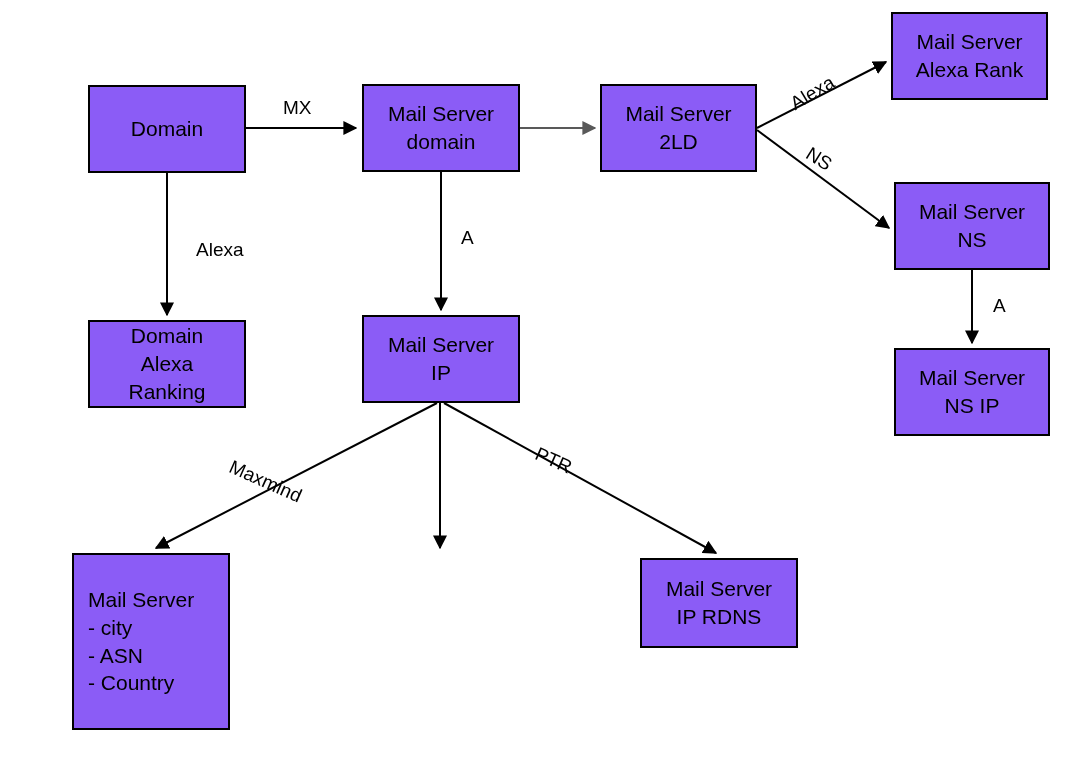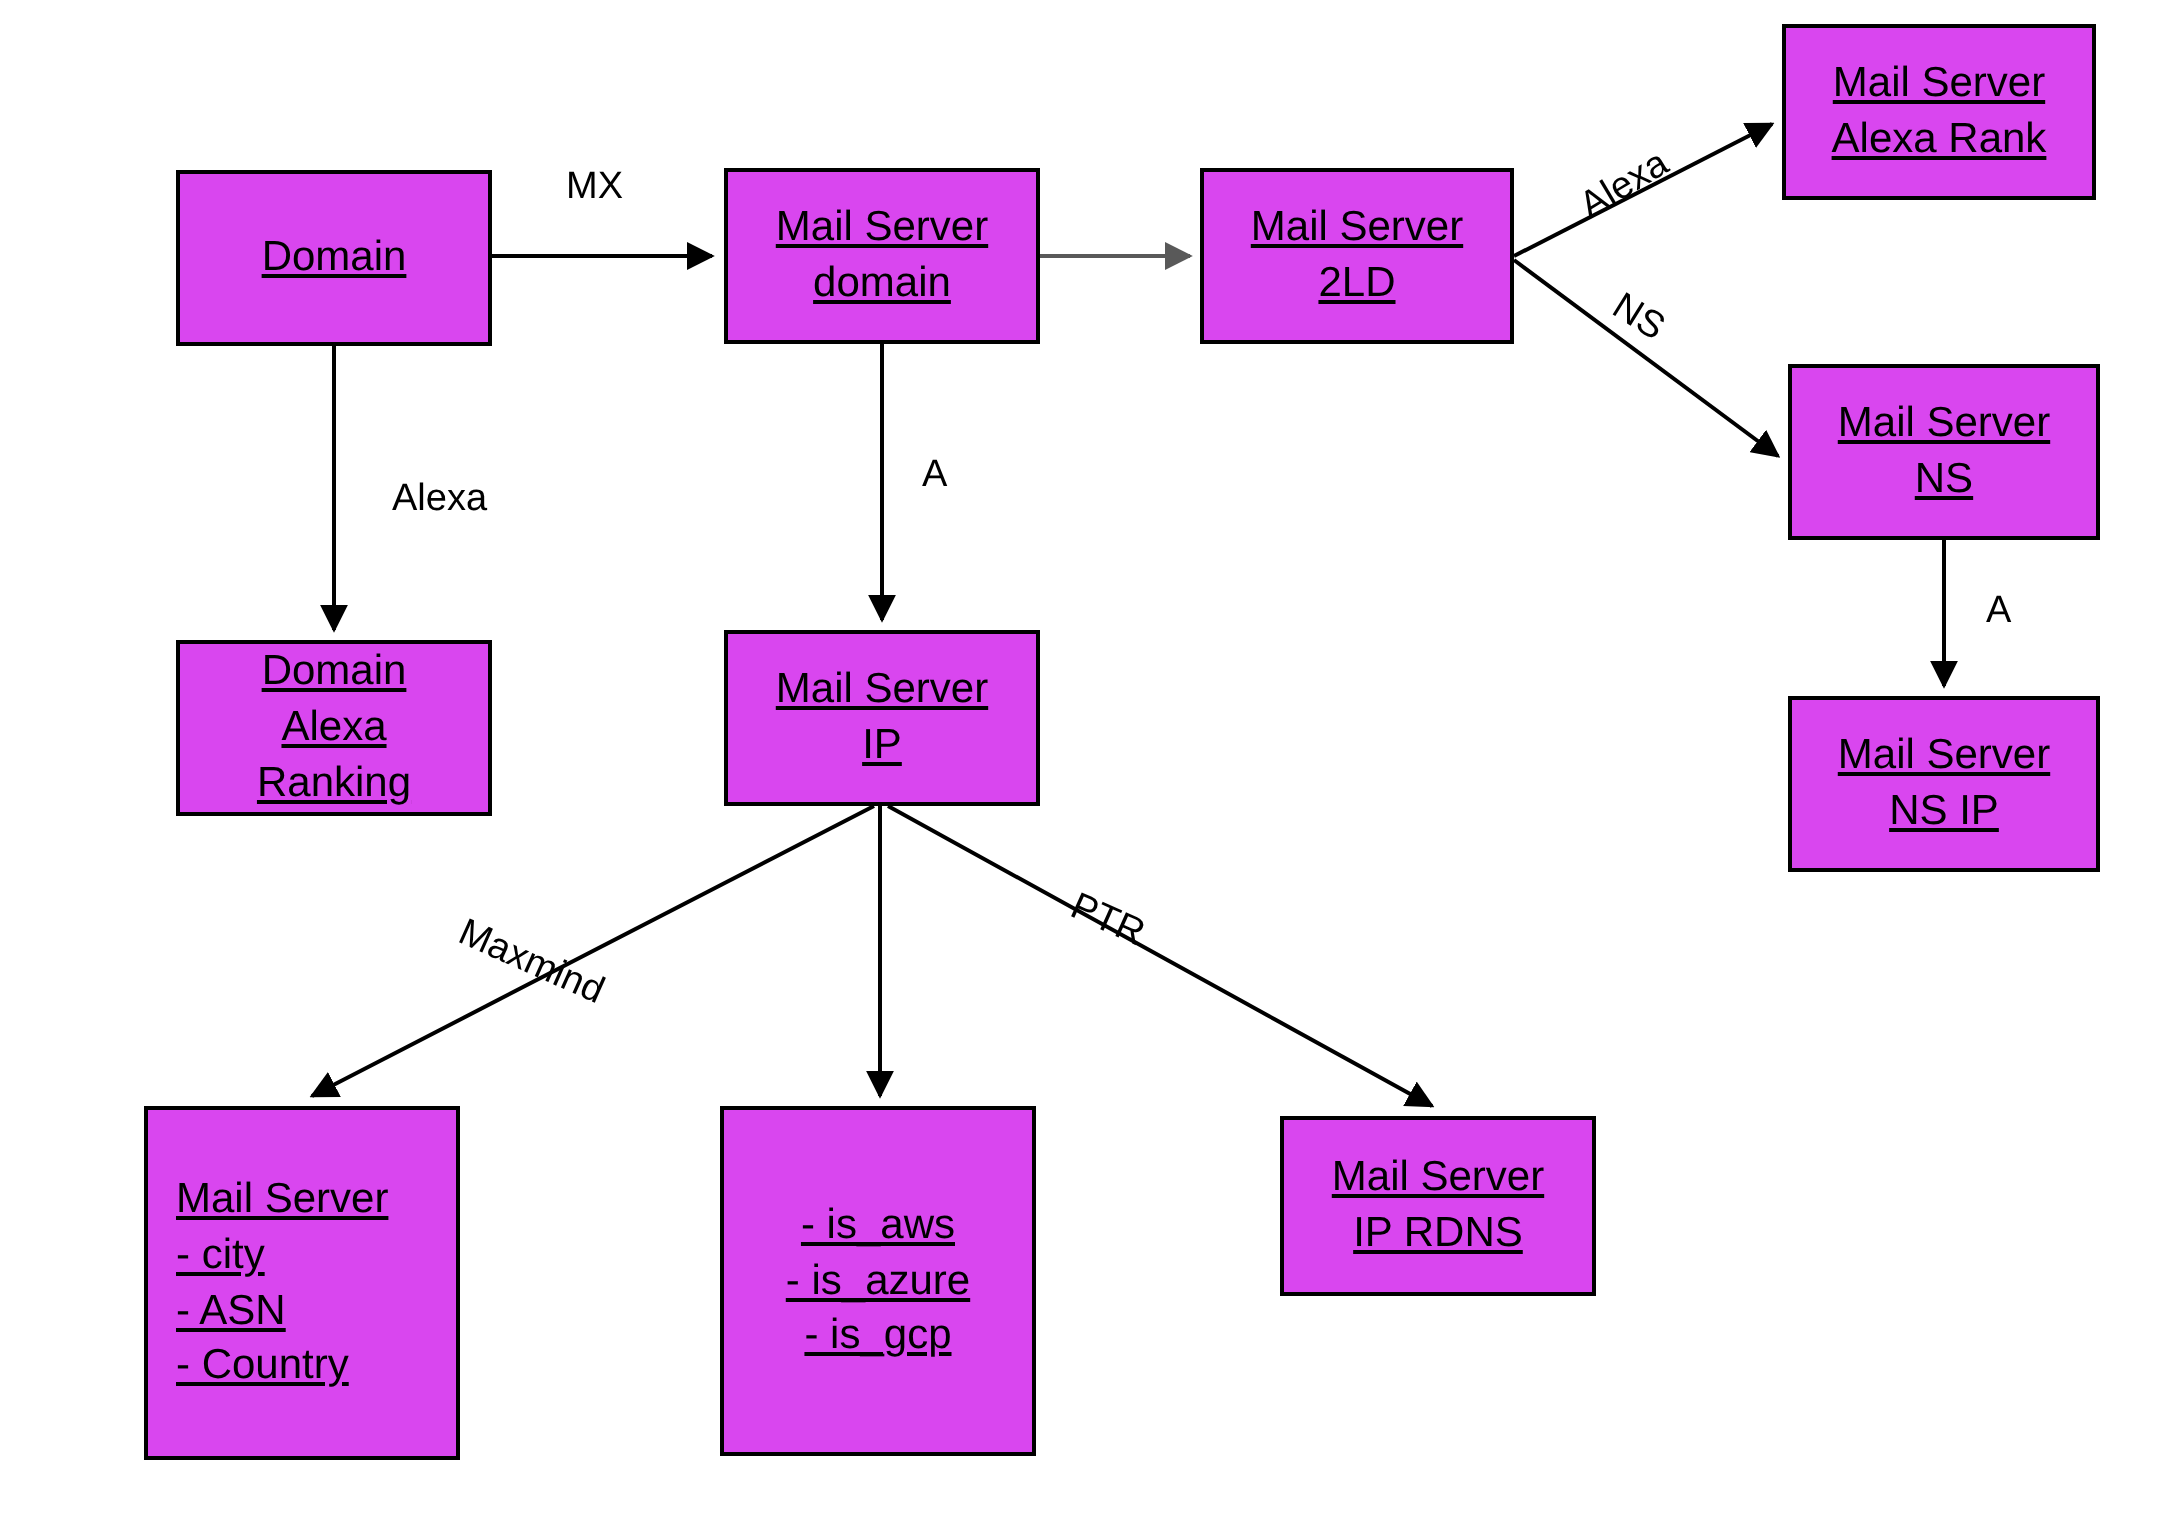--- a/index.html
+++ b/index.html
@@ -19,31 +19,30 @@
     position: absolute;
     left: 0;
     top: 0;
     width: 1084px;
     height: 761px;
   }
   .node {
     position: absolute;
     box-sizing: border-box;
     border: 2px solid #000000;
-    background: #d946ef;
+    background: #8b5cf6;
     display: flex;
     align-items: center;
     justify-content: center;
     text-align: center;
     font-size: 21px;
     line-height: 1.32;
     color: #000000;
     white-space: pre-line;
     z-index: 2;
-    text-decoration: underline;
   }
   .node.left-align {
     justify-content: flex-start;
     text-align: left;
     padding-left: 14px;
   }
   .edge-label {
     position: absolute;
     font-size: 19px;
     color: #000000;
@@ -123,28 +122,25 @@
 NS IP</div>
 
   <div class="node" style="left:362px; top:315px; width:158px; height:88px;">Mail Server
 IP</div>
 
   <div class="node left-align" style="left:72px; top:553px; width:158px; height:177px;">Mail Server
 - city
 - ASN
 - Country</div>
 
-  <div class="node" style="left:360px; top:553px; width:158px; height:175px;">- is_aws
-- is_azure
-- is_gcp</div>
 
   <div class="node" style="left:640px; top:558px; width:158px; height:90px;">Mail Server
 IP RDNS</div>
 
-  <div class="edge-label" style="left:283px; top:82px;">MX</div>
+  <div class="edge-label" style="left:283px; top:96px;">MX</div>
 
   <div class="edge-label" style="left:196px; top:238px;">Alexa</div>
 
   <div class="edge-label" style="left:461px; top:226px;">A</div>
 
   <div class="edge-label rot-up" style="left:786px; top:95px;">Alexa</div>
 
   <div class="edge-label rot-down-steep" style="left:814px; top:142px;">NS</div>
 
   <div class="edge-label" style="left:993px; top:294px;">A</div>

